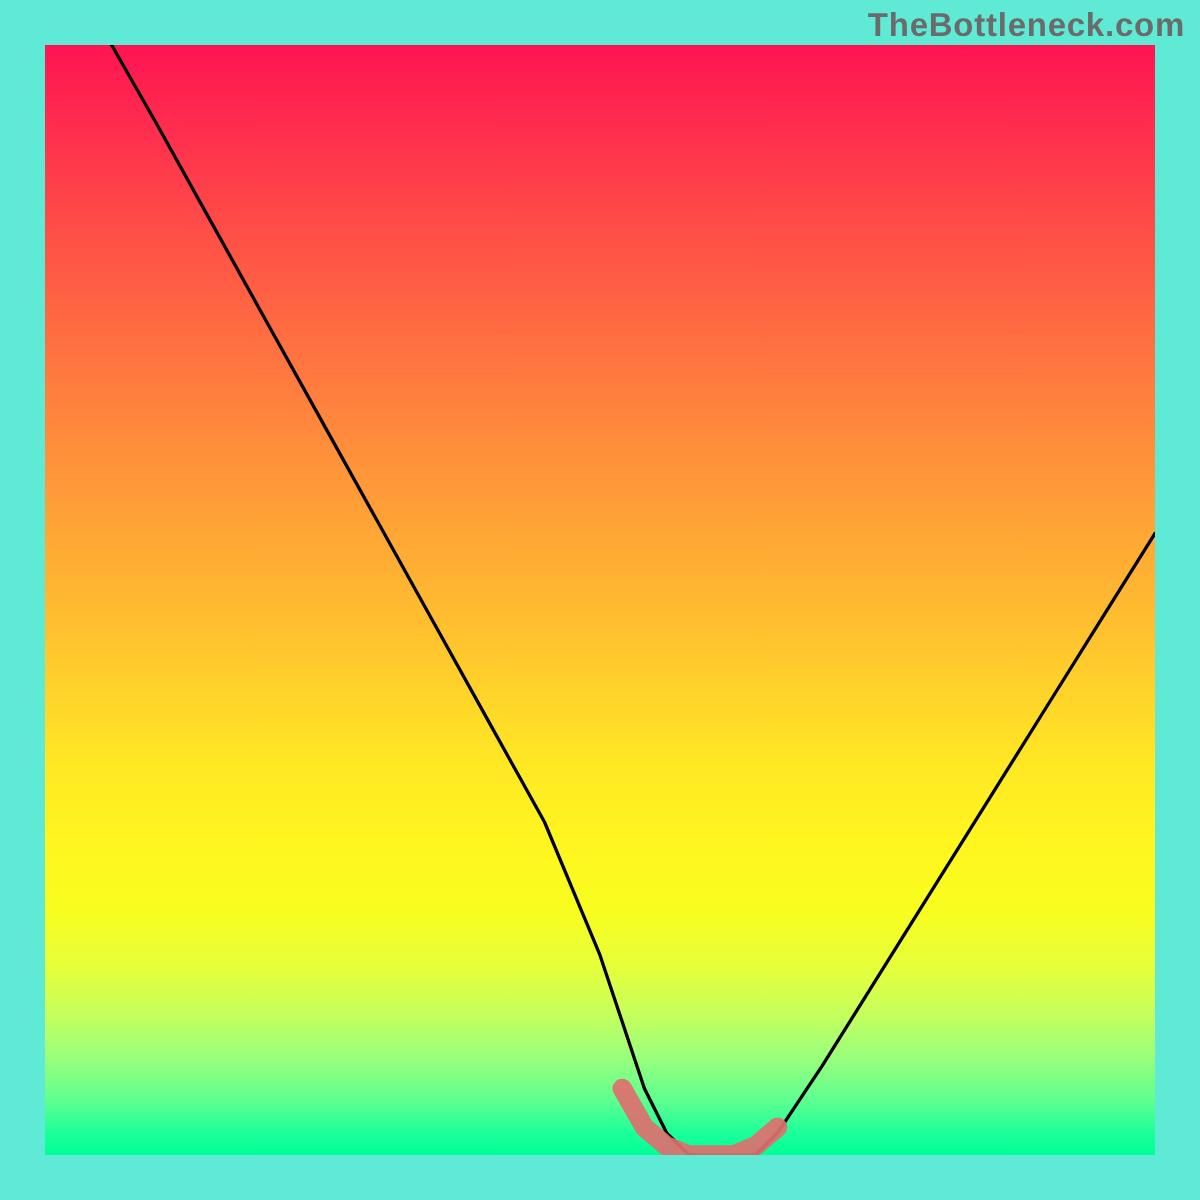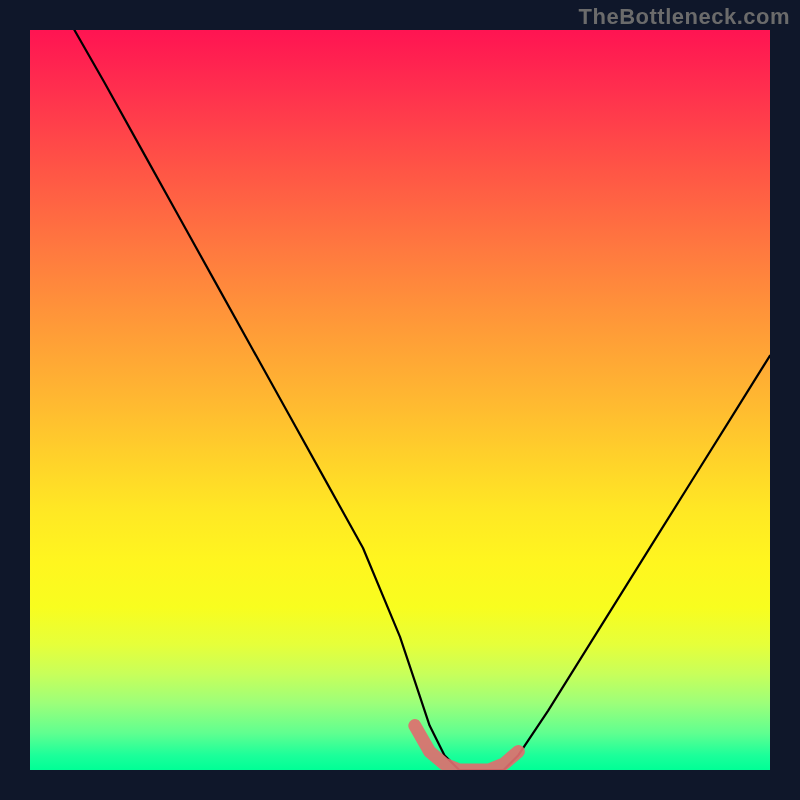--- a/index.html
+++ b/index.html
@@ -1,21 +1,21 @@
 <!DOCTYPE html>
 <html><head>
 <meta charset="utf-8">
 <style>
   * { margin: 0; padding: 0; box-sizing: border-box; }
   html, body { width: 800px; height: 800px; overflow: hidden; background: #000; }
   .stage {
     position: relative;
     width: 800px;
     height: 800px;
-    background: #0f172a;
+    background: #5eead4;
   }
   .plot-area {
     position: absolute;
     left: 30px;
     top: 30px;
     width: 740px;
     height: 740px;
     background: linear-gradient(to bottom,
       #ff1452 0%,
       #ff2f4e 8%,

